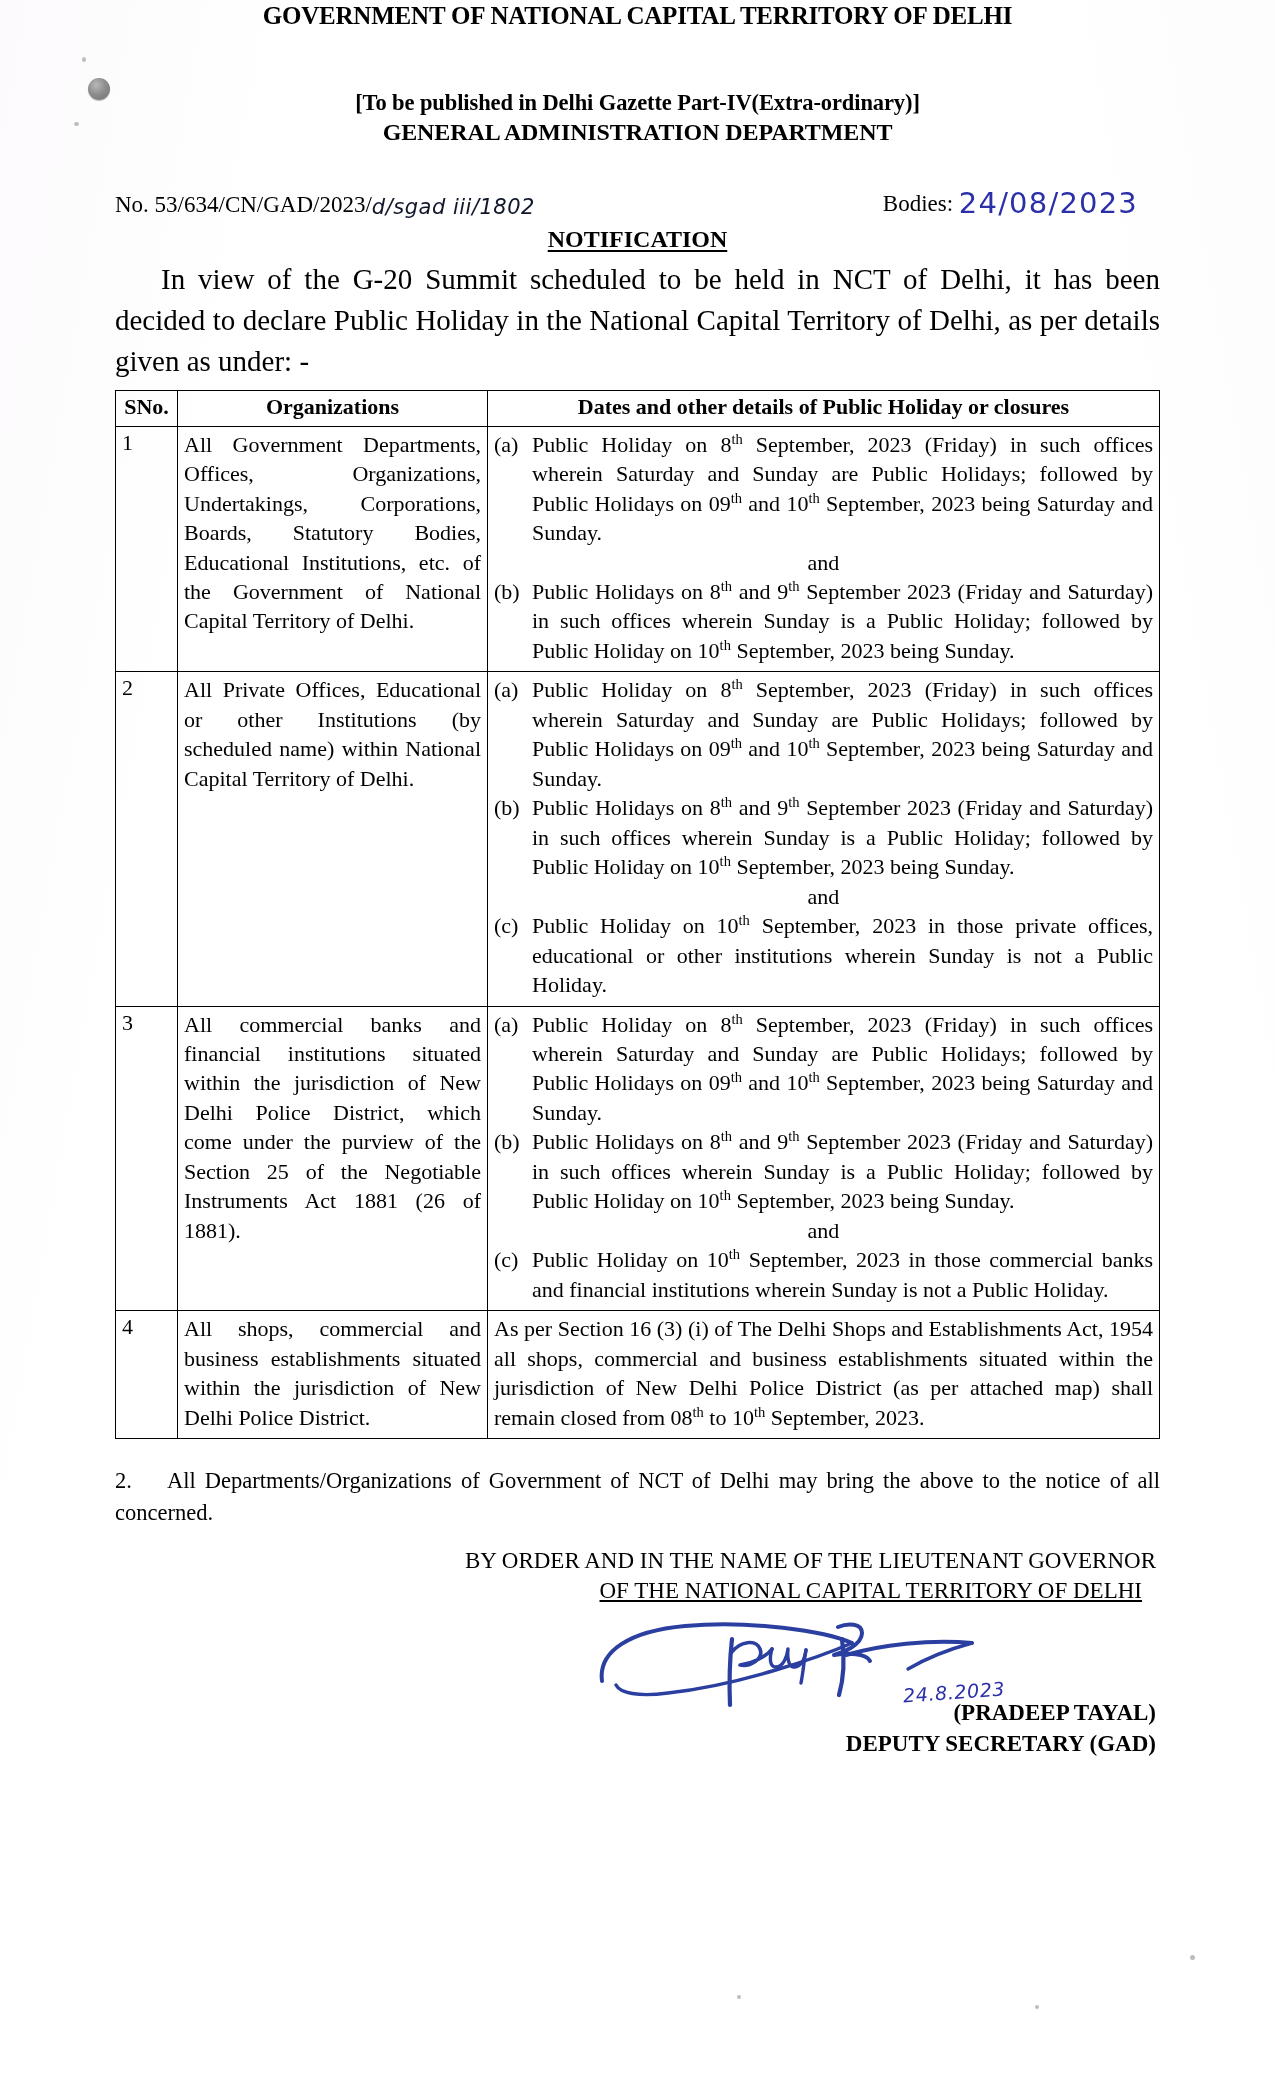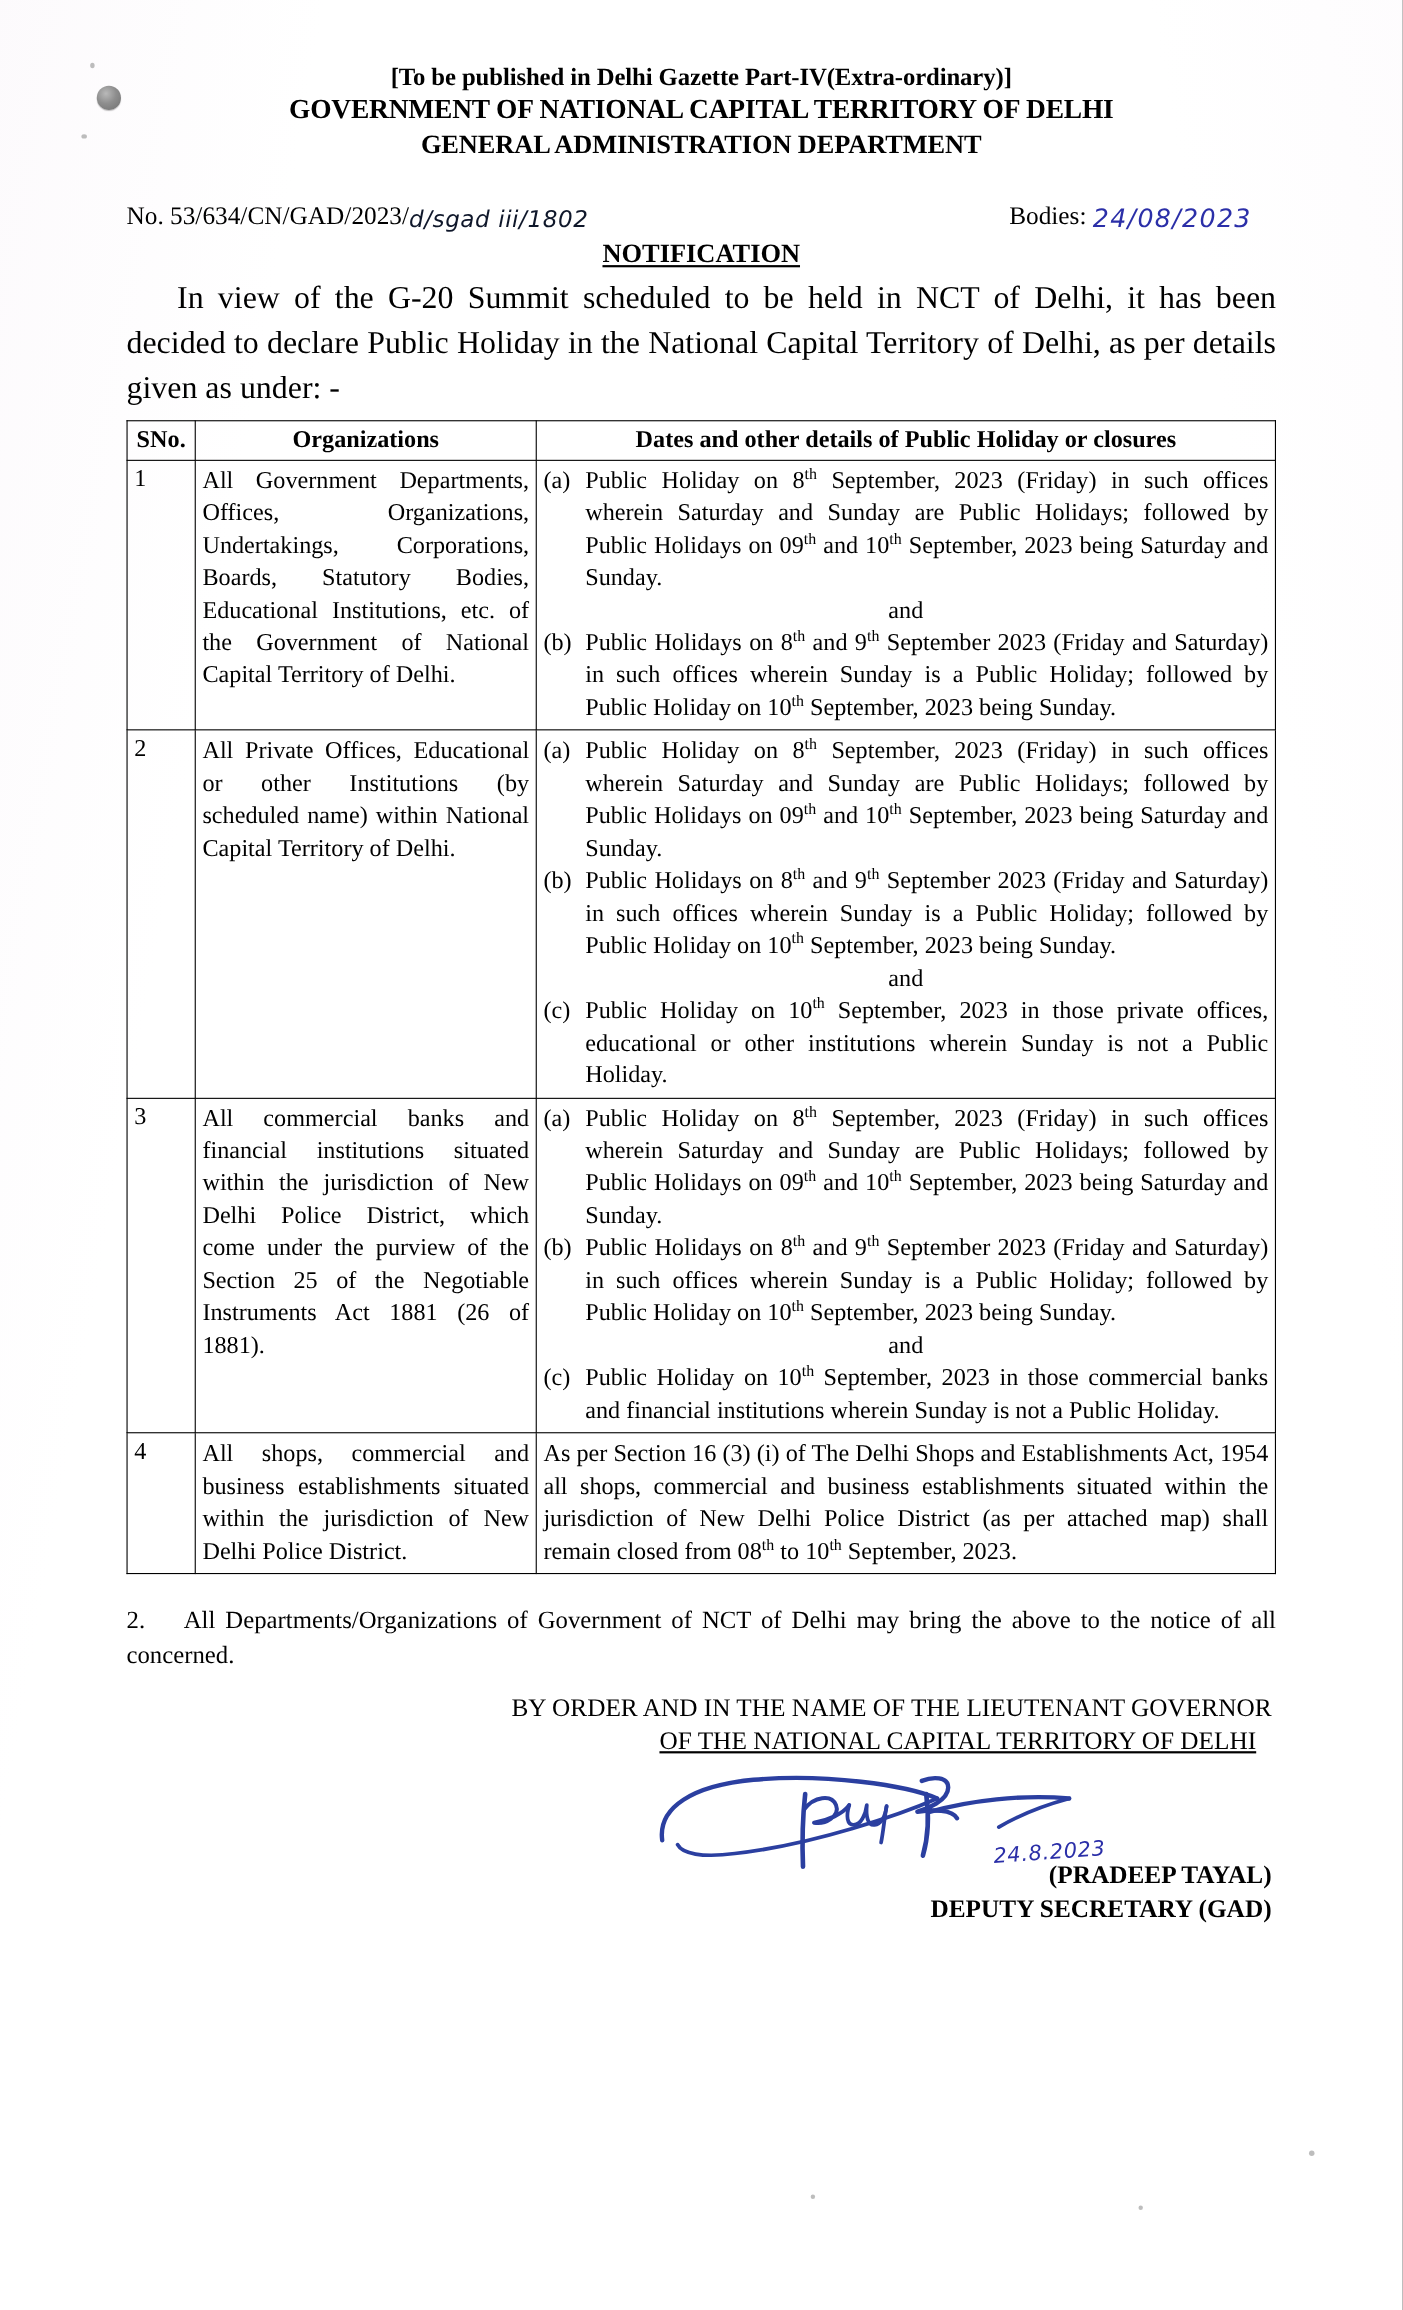--- a/index.html
+++ b/index.html
@@ -73,22 +73,21 @@
     color: #0f172a;
     font-style: italic;
     font-size: 21px;
     letter-spacing: 0.5px;
     position: relative;
     top: 2px;
   }
   .hand-date {
     font-family: "DejaVu Sans", sans-serif;
     color: #2b2fa8;
-    font-style: italic;
-    font-size: 23px;
+    font-size: 29px;
     letter-spacing: 1.2px;
     position: relative;
     top: 2px;
   }
   .datedwrap { white-space: nowrap; padding-right: 22px; }
 
   
   .notif-title {
     text-align: center;
     font-weight: bold;
@@ -228,22 +227,22 @@
   <div class="punch-hole"></div>
   <div class="speck" style="left:82px; top:57px; width:4px; height:5px;"></div>
   <div class="speck" style="left:74px; top:122px; width:5px; height:4px;"></div>
   <div class="speck" style="left:1190px; top:1955px; width:5px; height:5px;"></div>
   <div class="speck" style="left:1035px; top:2005px; width:4px; height:4px;"></div>
   <div class="speck" style="left:737px; top:1995px; width:4px; height:4px;"></div>
 
   <div class="content">
 
     <div>
+      <div class="hdr hdr-line2">GOVERNMENT OF NATIONAL CAPITAL TERRITORY OF DELHI</div>
       <div class="hdr hdr-line1">[To be published in Delhi Gazette Part-IV(Extra-ordinary)]</div>
-      <div class="hdr hdr-line2">GOVERNMENT OF NATIONAL CAPITAL TERRITORY OF DELHI</div>
       <div class="hdr hdr-line3">GENERAL ADMINISTRATION DEPARTMENT</div>
     </div>
 
     <div class="refrow">
       <div class="refno"><span>No. 53/634/CN/GAD/2023/</span><span class="hand">d/sgad iii/1802</span></div>
       <div class="datedwrap"><span>Bodies:</span> <span class="hand-date">24/08/2023</span></div>
     </div>
 
     <div class="notif-title">NOTIFICATION</div>
     <div class="intro">In view of the G-20 Summit scheduled to be held in NCT of Delhi, it has been decided to declare Public Holiday in the National Capital Territory of Delhi, as per details given as under: -</div>

